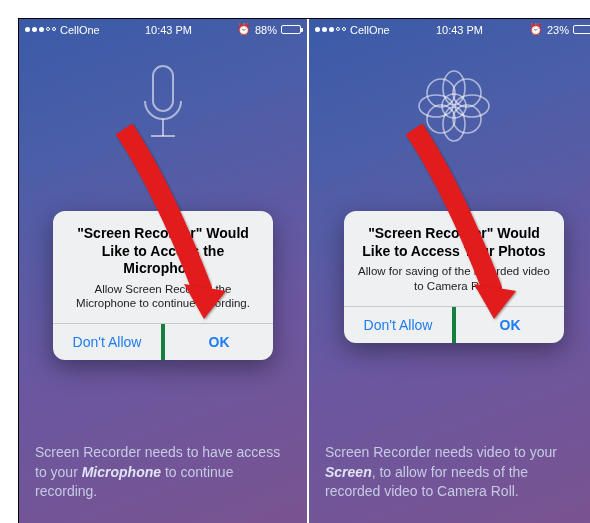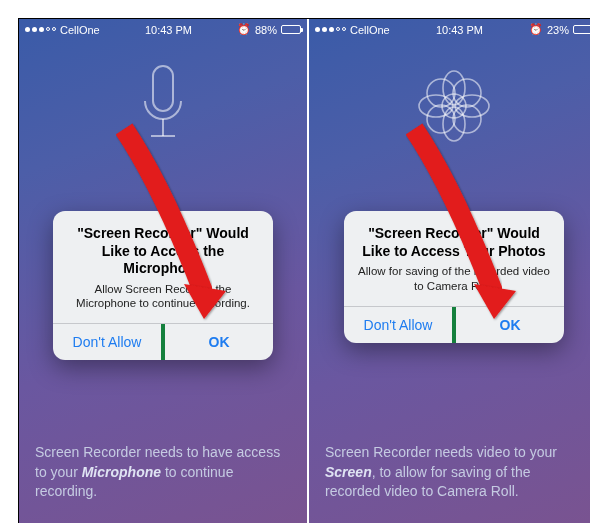--- a/index.html
+++ b/index.html
@@ -210,17 +210,17 @@
       <defs>
           <filter id="s2">
             <feDropShadow dx="1" dy="1" stdDeviation="1" flood-opacity="0.4"></feDropShadow>
           </filter>
         </defs>
       <path d="M20,10 Q60,70 100,175" stroke="#e21b1b" stroke-width="20" fill="none" filter="url(#s2)"></path>
       <polygon points="100,200 80,165 122,172" fill="#e21b1b" filter="url(#s2)"></polygon>
     </svg>
 
     <div class="caption">
-      <span>Screen Recorder needs video to your </span><em>Screen</em><span>, to allow for saving of the recorded video to Camera Roll.</span>
+      <span>Screen Recorder needs video to your </span><em>Screen</em><span>, to allow for needs of the recorded video to Camera Roll.</span>
     </div>
   </div>
 
 </div>
 
 </body></html>

